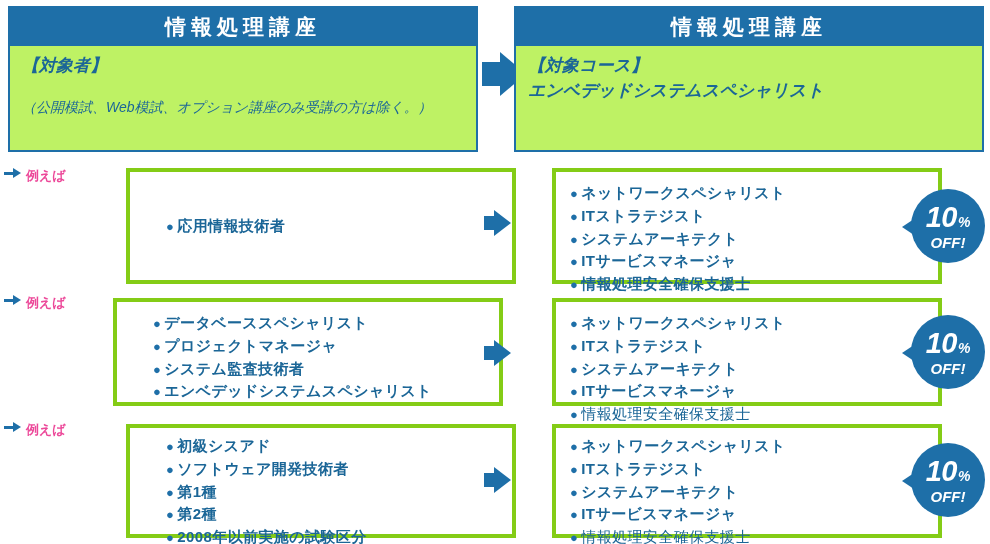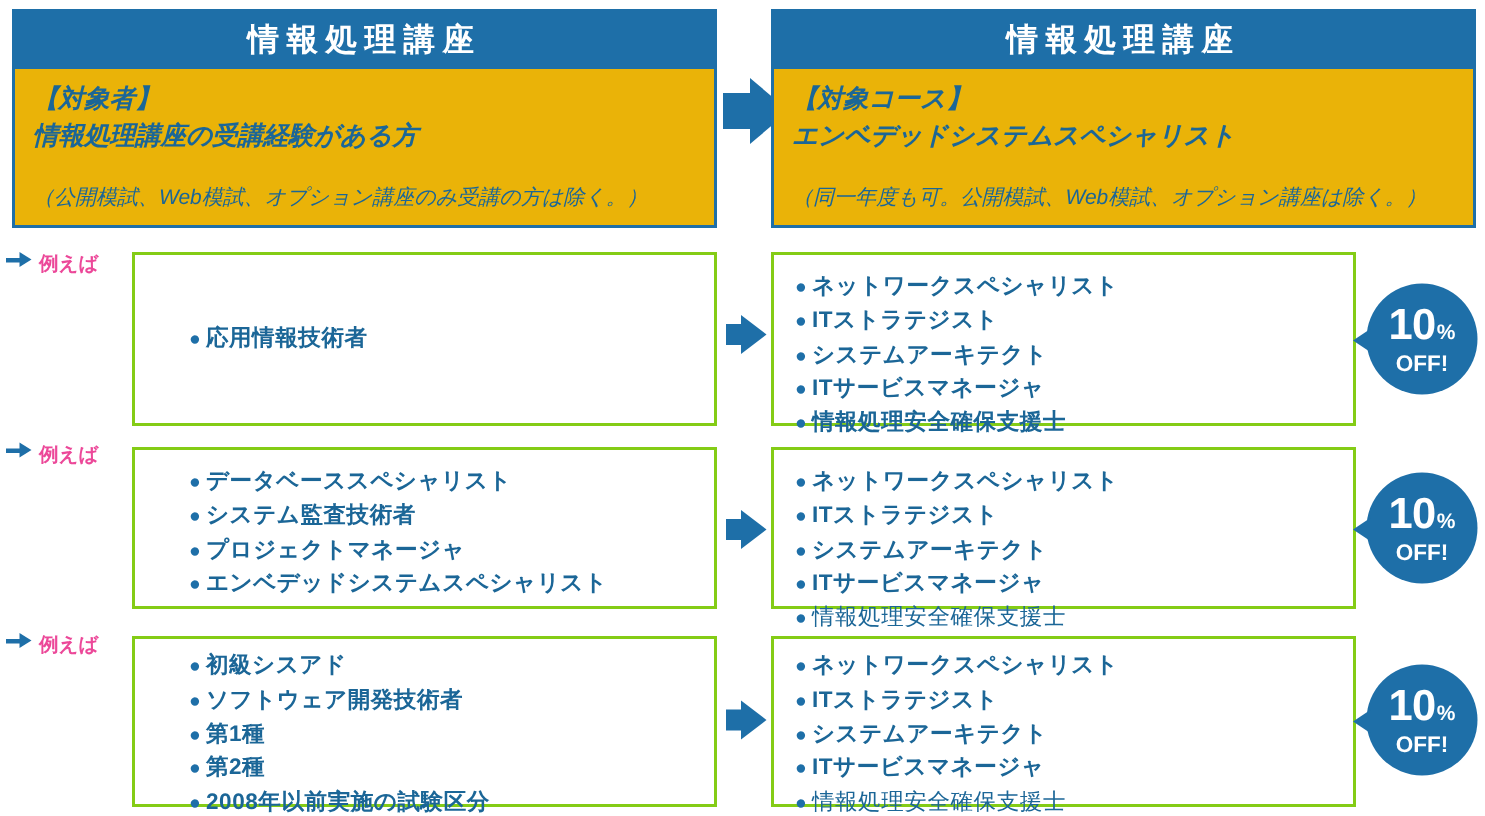--- a/index.html
+++ b/index.html
@@ -18,21 +18,21 @@
     position: relative;
     width: 990px;
     height: 544px;
   }
 
   
   .header-panel {
     position: absolute;
     border: 2px solid #1e6fa8;
     box-sizing: border-box;
-    background: #eab308;
+    background: #bef264;
   }
   .header-title {
     background: #1e6fa8;
     color: #ffffff;
     font-weight: bold;
     font-size: 21px;
     letter-spacing: 5px;
     text-align: center;
     padding: 7px 0 8px 0;
     line-height: 1.1;
@@ -106,24 +106,25 @@
     top: 1px;
     width: 0; height: 0;
     border-top: 5.5px solid transparent;
     border-bottom: 5.5px solid transparent;
     border-left: 8px solid #1e6fa8;
   }
 
   
   .box {
     position: absolute;
-    border: 2px solid #84cc16;
+    border: 4px solid #84cc16;
     box-sizing: border-box;
     background: #ffffff;
     padding: 10px 14px;
+    margin-left: 38px;
   }
   .box.centered {
     display: flex;
     align-items: center;
   }
   .item-list {
     list-style: none;
     margin: 0;
     padding: 0;
     width: 100%;
@@ -164,20 +165,21 @@
     width: 74px;
     height: 74px;
     border-radius: 50%;
     background: #1e6fa8;
     color: #ffffff;
     display: flex;
     flex-direction: column;
     align-items: center;
     justify-content: center;
     line-height: 1;
+    font-style: italic;
   }
   .badge .row1 {
     display: flex;
     align-items: baseline;
     justify-content: center;
   }
   .badge .num {
     font-size: 29px;
     font-weight: bold;
     letter-spacing: -0.5px;
@@ -204,34 +206,32 @@
 </style>
 </head>
 <body>
 
 <div id="stage">
 
   <div class="header-panel" style="left:8px; top:6px; width:470px; height:146px;">
     <div class="header-title">情報処理講座</div>
     <div class="header-body">
       <div class="header-line1">【対象者】</div>
-      <div class="header-line2">情報処理講座の受講経験がある方</div>
       <div class="header-note">（公開模試、Web模試、オプション講座のみ受講の方は除く。）</div>
     </div>
   </div>
 
   <div class="big-arrow-stem" style="left:482px; top:62px; width:20px; height:24px;"></div>
   <div class="big-arrow" style="left:500px; top:52px;"></div>
 
   <div class="header-panel" style="left:514px; top:6px; width:470px; height:146px;">
     <div class="header-title">情報処理講座</div>
     <div class="header-body">
       <div class="header-line1">【対象コース】</div>
       <div class="header-line2">エンベデッドシステムスペシャリスト</div>
-      <div class="header-note">（同一年度も可。公開模試、Web模試、オプション講座は除く。）</div>
     </div>
   </div>
 
   <div class="example-tag" style="left:4px; top:167px;">
     <span class="example-arrow"></span>
     <span>例えば</span>
   </div>
 
   <div class="box centered" style="left:88px; top:168px; width:390px; height:116px;">
     <ul class="item-list">
@@ -261,25 +261,25 @@
       <span class="pct">%</span>
     </div>
     <div class="off">OFF!</div>
   </div>
 
   <div class="example-tag" style="left:4px; top:294px;">
     <span class="example-arrow"></span>
     <span>例えば</span>
   </div>
 
-  <div class="box" style="left:88px; top:298px; width:390px; height:108px;">
+  <div class="box" style="left:75px; top:298px; width:390px; height:108px;">
     <ul class="item-list">
       <li class="item" style="padding-left:22px;"><span class="bullet">●</span><span>データベーススペシャリスト</span></li>
+      <li class="item" style="padding-left:22px;"><span class="bullet">●</span><span>プロジェクトマネージャ</span></li>
       <li class="item" style="padding-left:22px;"><span class="bullet">●</span><span>システム監査技術者</span></li>
-      <li class="item" style="padding-left:22px;"><span class="bullet">●</span><span>プロジェクトマネージャ</span></li>
       <li class="item" style="padding-left:22px;"><span class="bullet">●</span><span>エンベデッドシステムスペシャリスト</span></li>
     </ul>
   </div>
 
   <div class="row-arrow-stem" style="left:484px; top:346px; width:12px; height:14px;"></div>
   <div class="row-arrow" style="left:494px; top:340px;"></div>
 
   <div class="box" style="left:514px; top:298px; width:390px; height:108px;">
     <ul class="item-list">
       <li class="item"><span class="bullet">●</span><span>ネットワークスペシャリスト</span></li>

